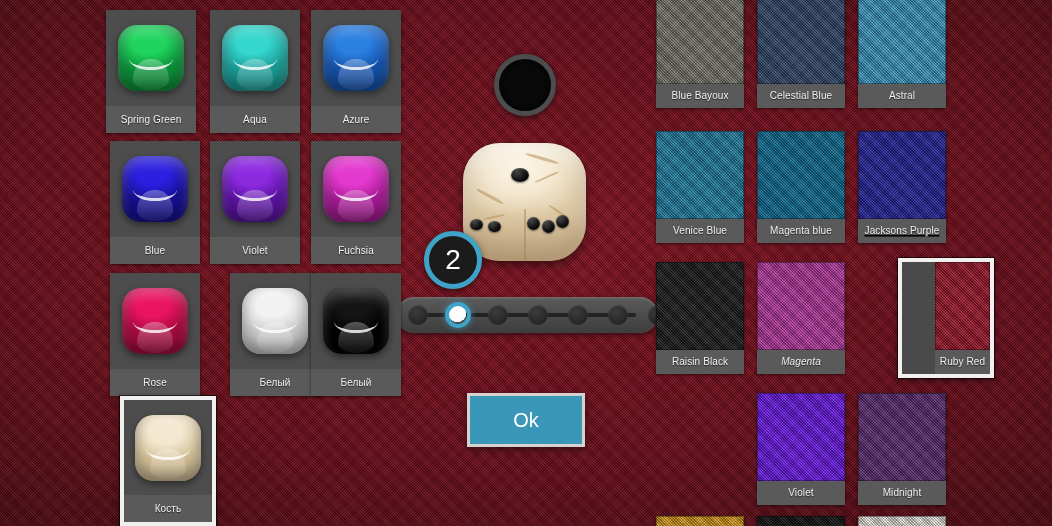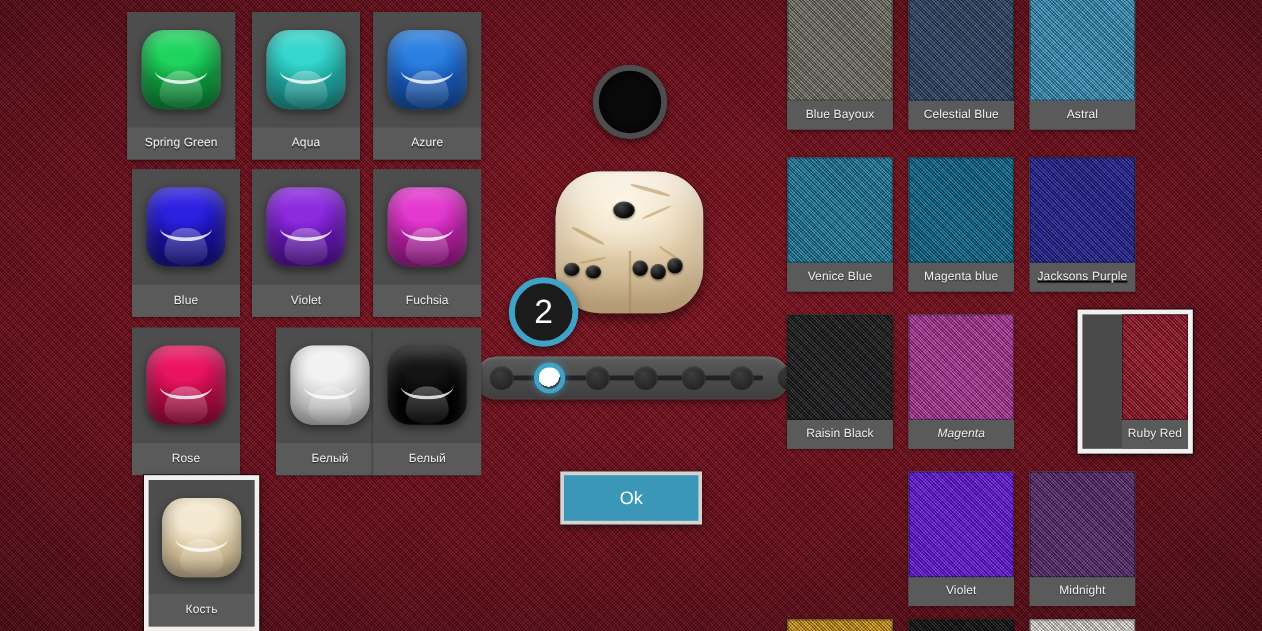--- a/index.html
+++ b/index.html
@@ -203,25 +203,25 @@
     width: 26px; height: 26px;
     margin-left: -13px;
     background: radial-gradient(circle at 45% 38%, #ffffff 0%, #fdfdfd 48%, #e8f4f8 60%, #e8f4f8 62%, transparent 63%);
     border: 4px solid #3fa3c7;
     box-shadow: 0 0 6px rgba(63,163,199,0.7);
   }
 
   #ok-button {
     position: absolute;
     left: 467px; top: 393px;
-    width: 118px; height: 44px;
+    width: 118px; height: 54px;
     background: #3b97b8;
     border: 3px solid #d7d2cd;
     color: #ffffff;
-    font-size: 15px;
+    font-size: 20px;
     display: flex;
     align-items: center;
     justify-content: center;
     box-shadow: 0 2px 6px rgba(0,0,0,0.5);
   }
 </style>
 </head>
 <body>
 
 <div id="app">

